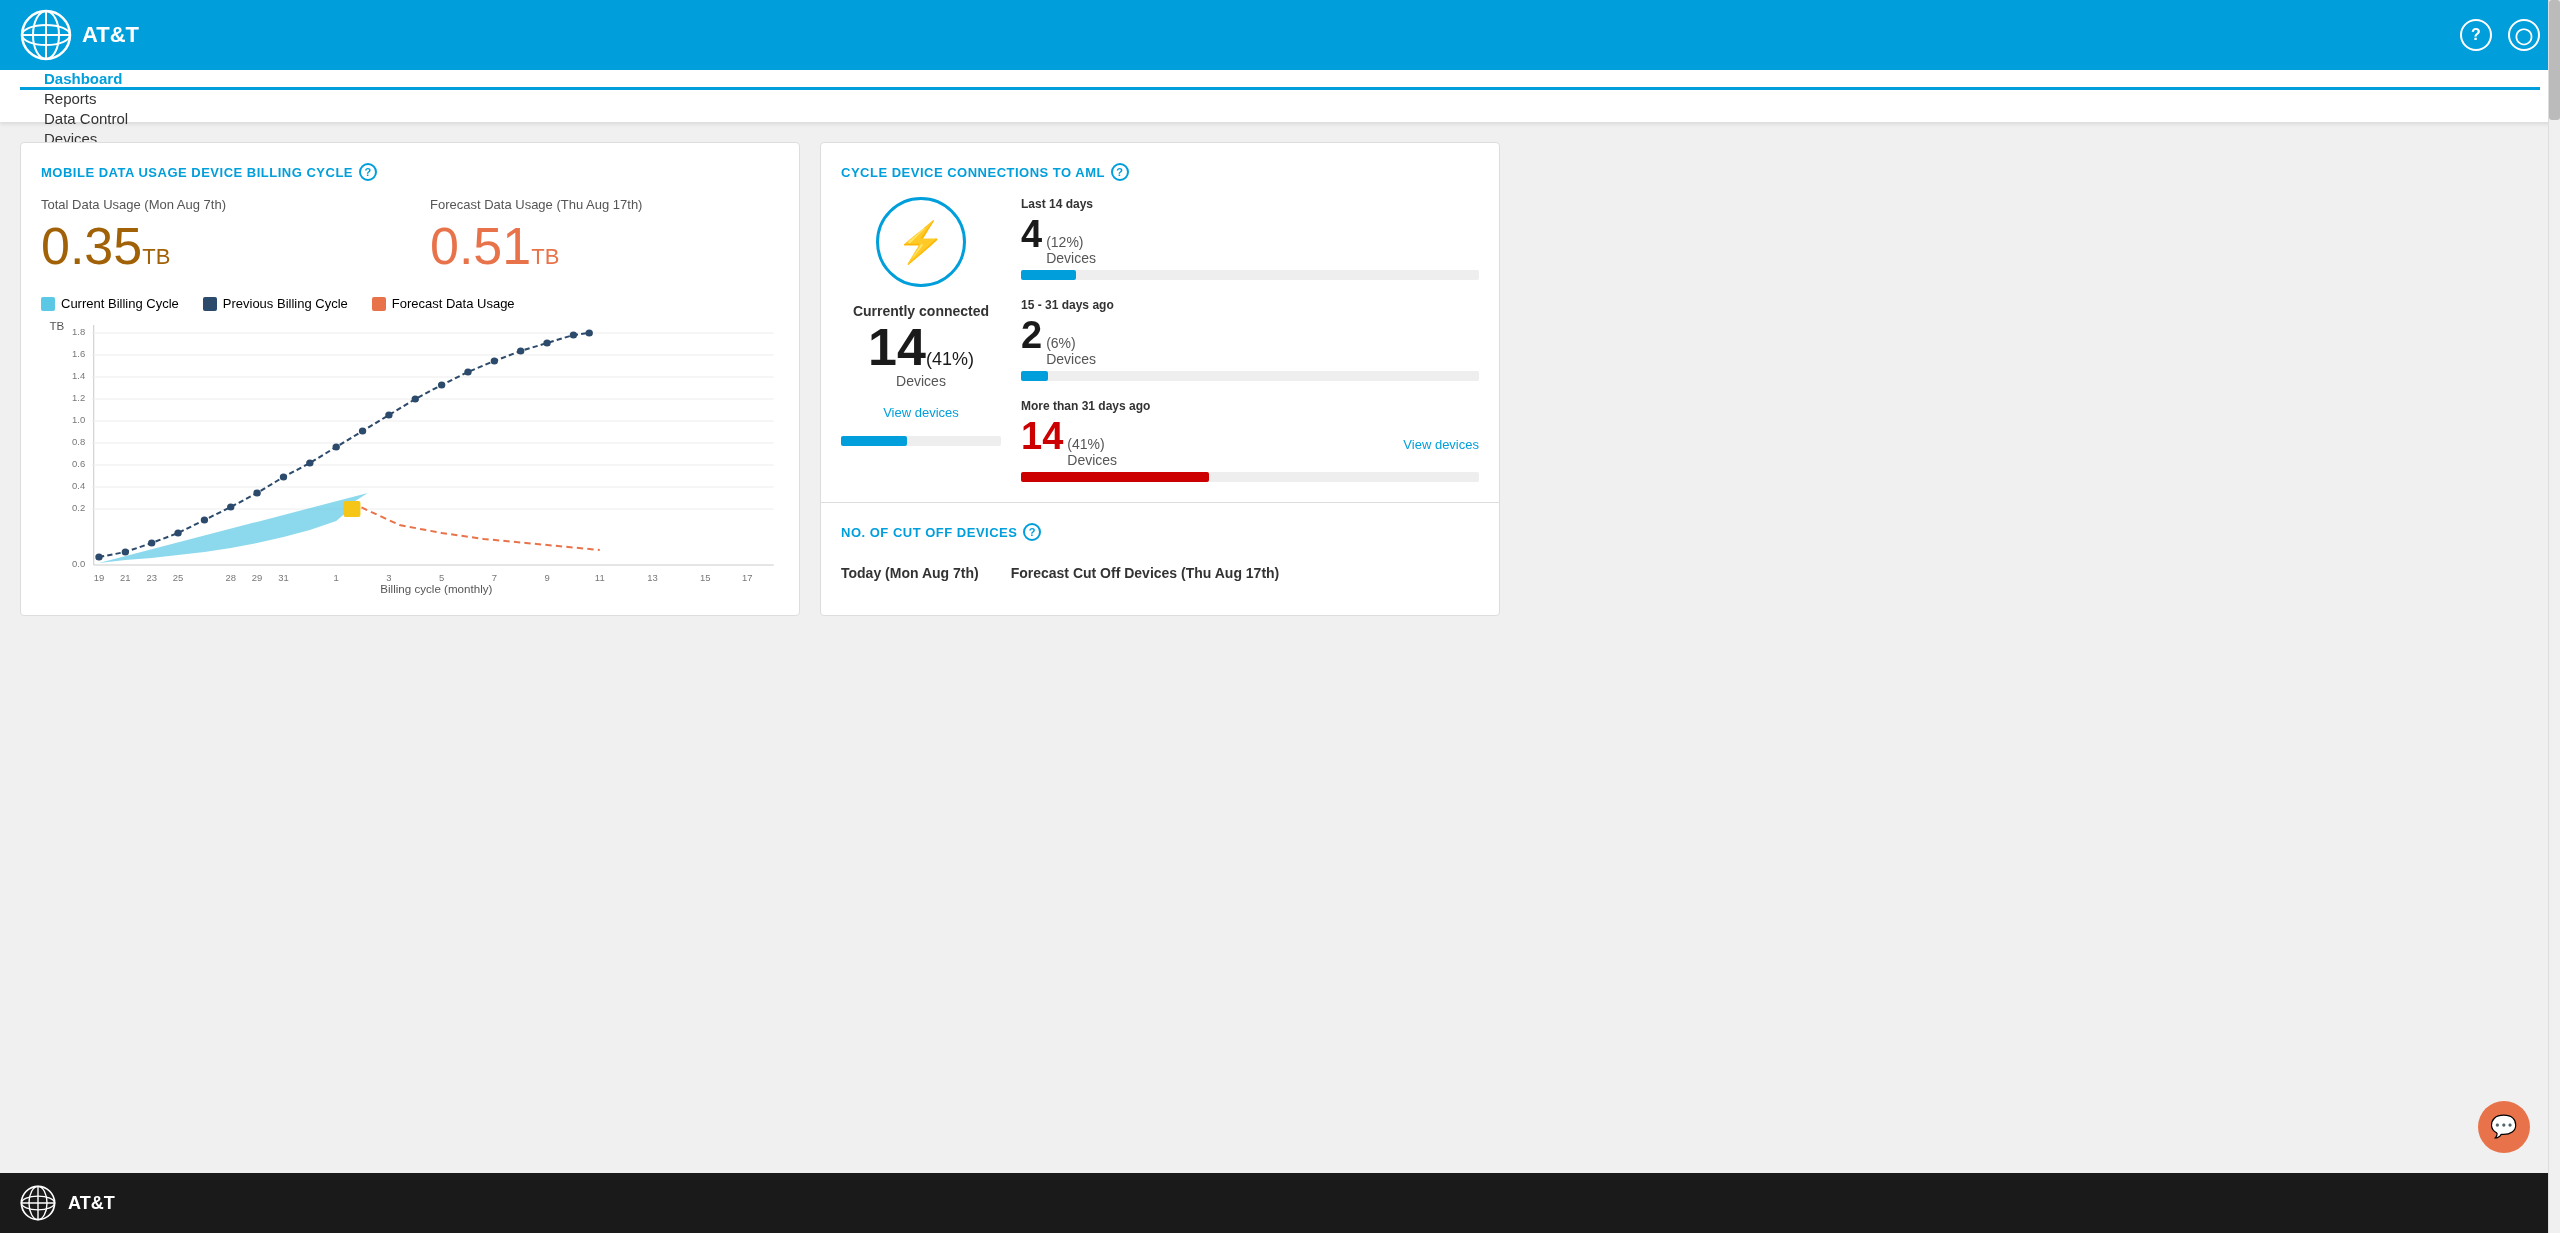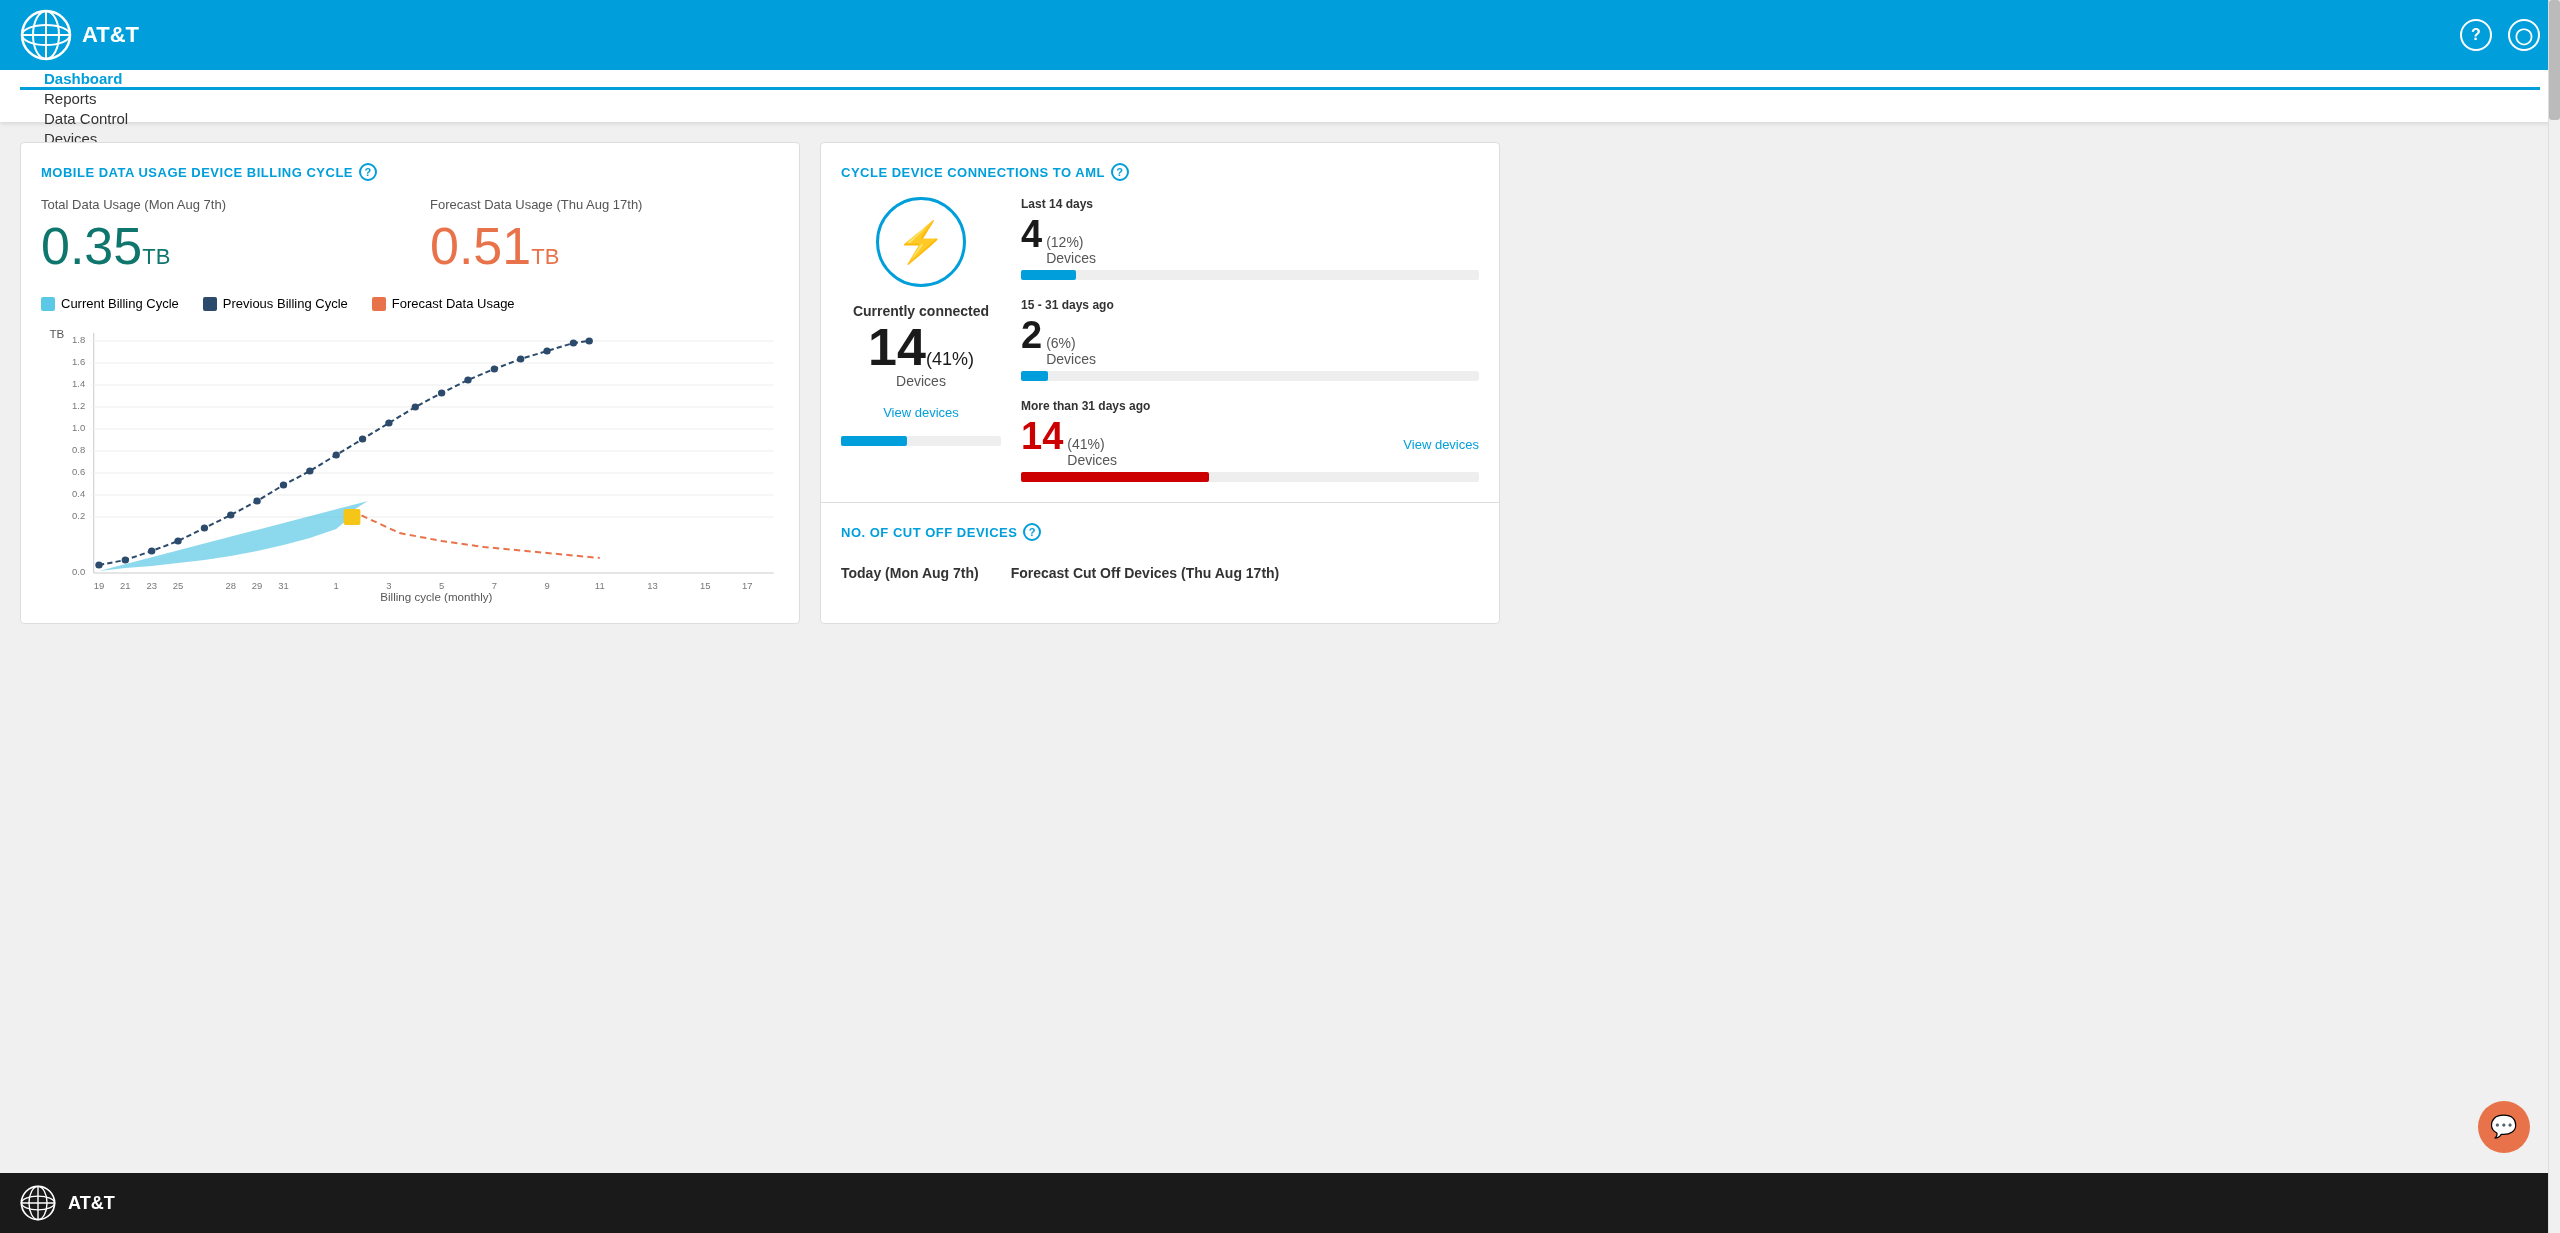--- a/index.html
+++ b/index.html
@@ -138,35 +138,35 @@
       flex: 1;
     }
     .stat-label {
       font-size: 13px;
       color: #555;
       margin-bottom: 4px;
     }
     .stat-value {
       font-size: 52px;
       font-weight: 300;
-      color: #0f766e;
+      color: #a16207;
     }
     .stat-value.forecast {
       color: #e8734a;
     }
     .stat-unit {
       font-size: 22px;
       font-weight: normal;
     }
 
     
     .chart-legend {
       display: flex;
       gap: 24px;
-      margin-bottom: 12px;
+      margin-bottom: 4px;
       font-size: 13px;
       align-items: flex-end;
     }
     .legend-item {
       display: flex;
       align-items: center;
       gap: 6px;
     }
     .legend-dot {
       width: 14px;

